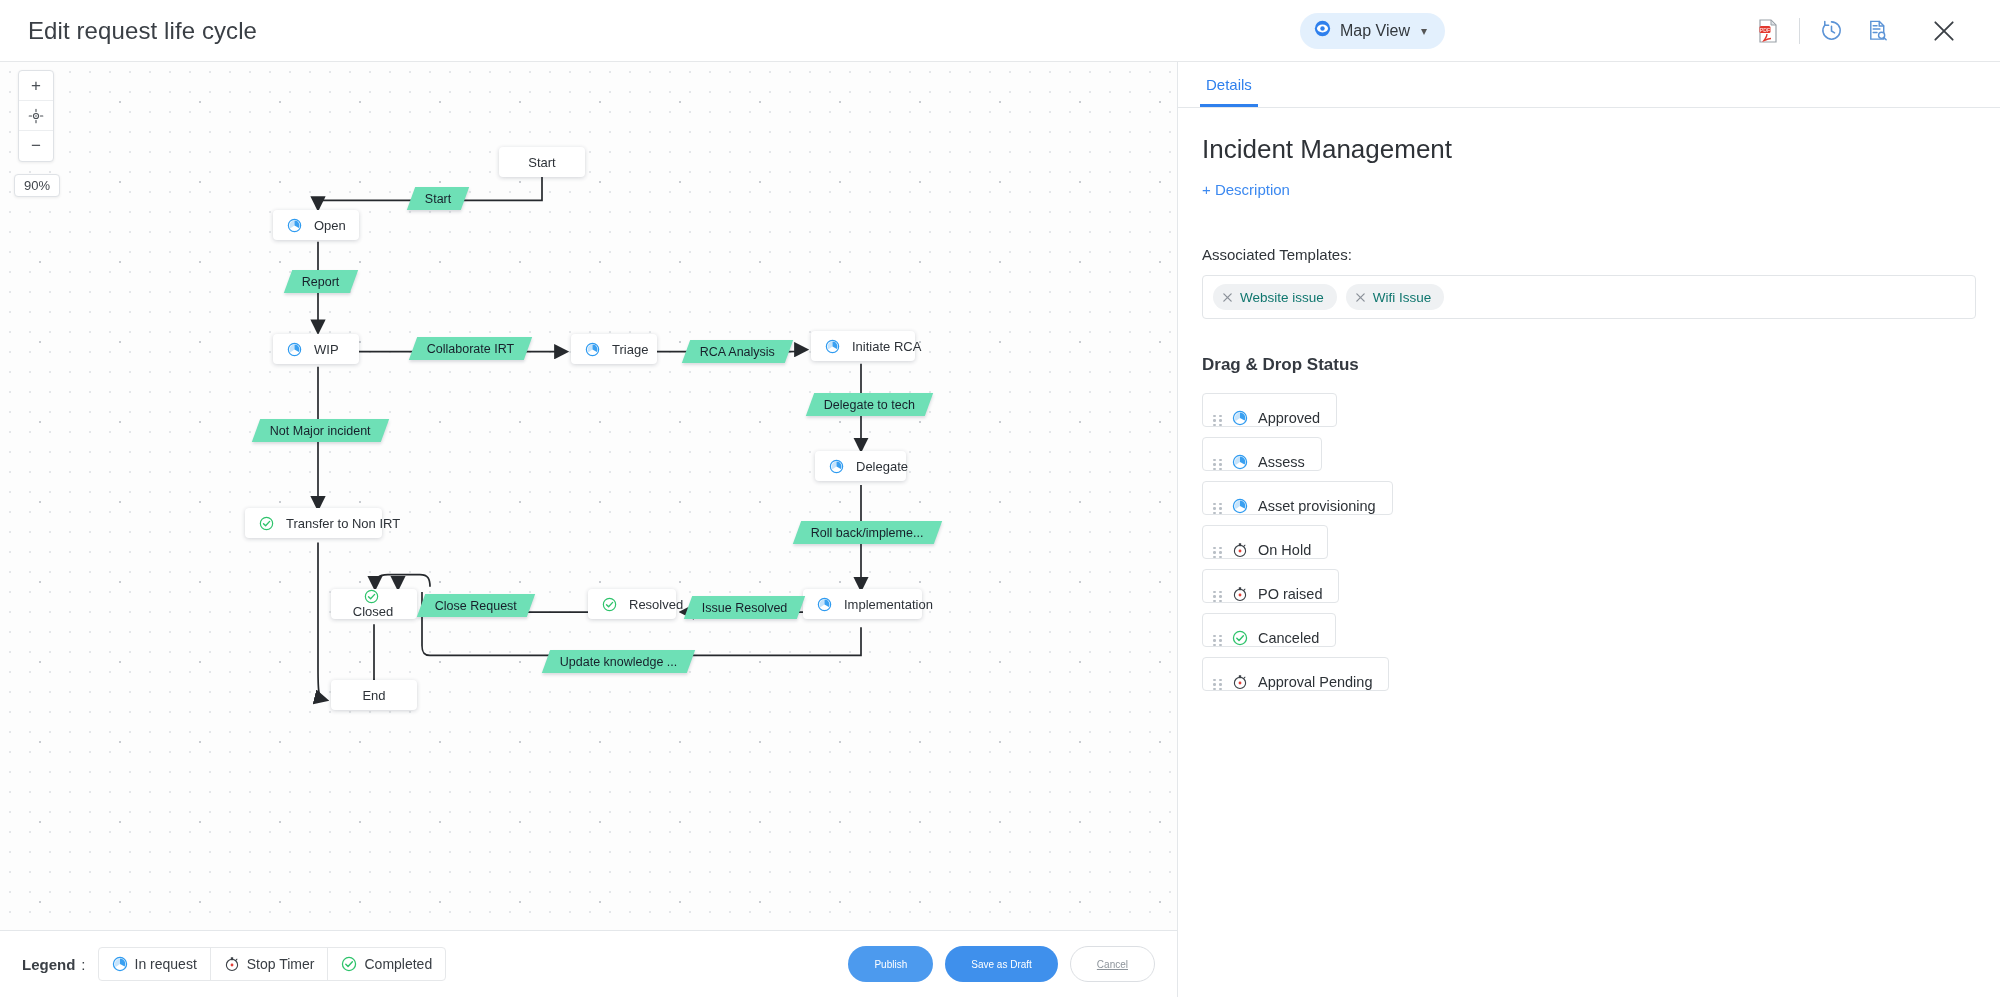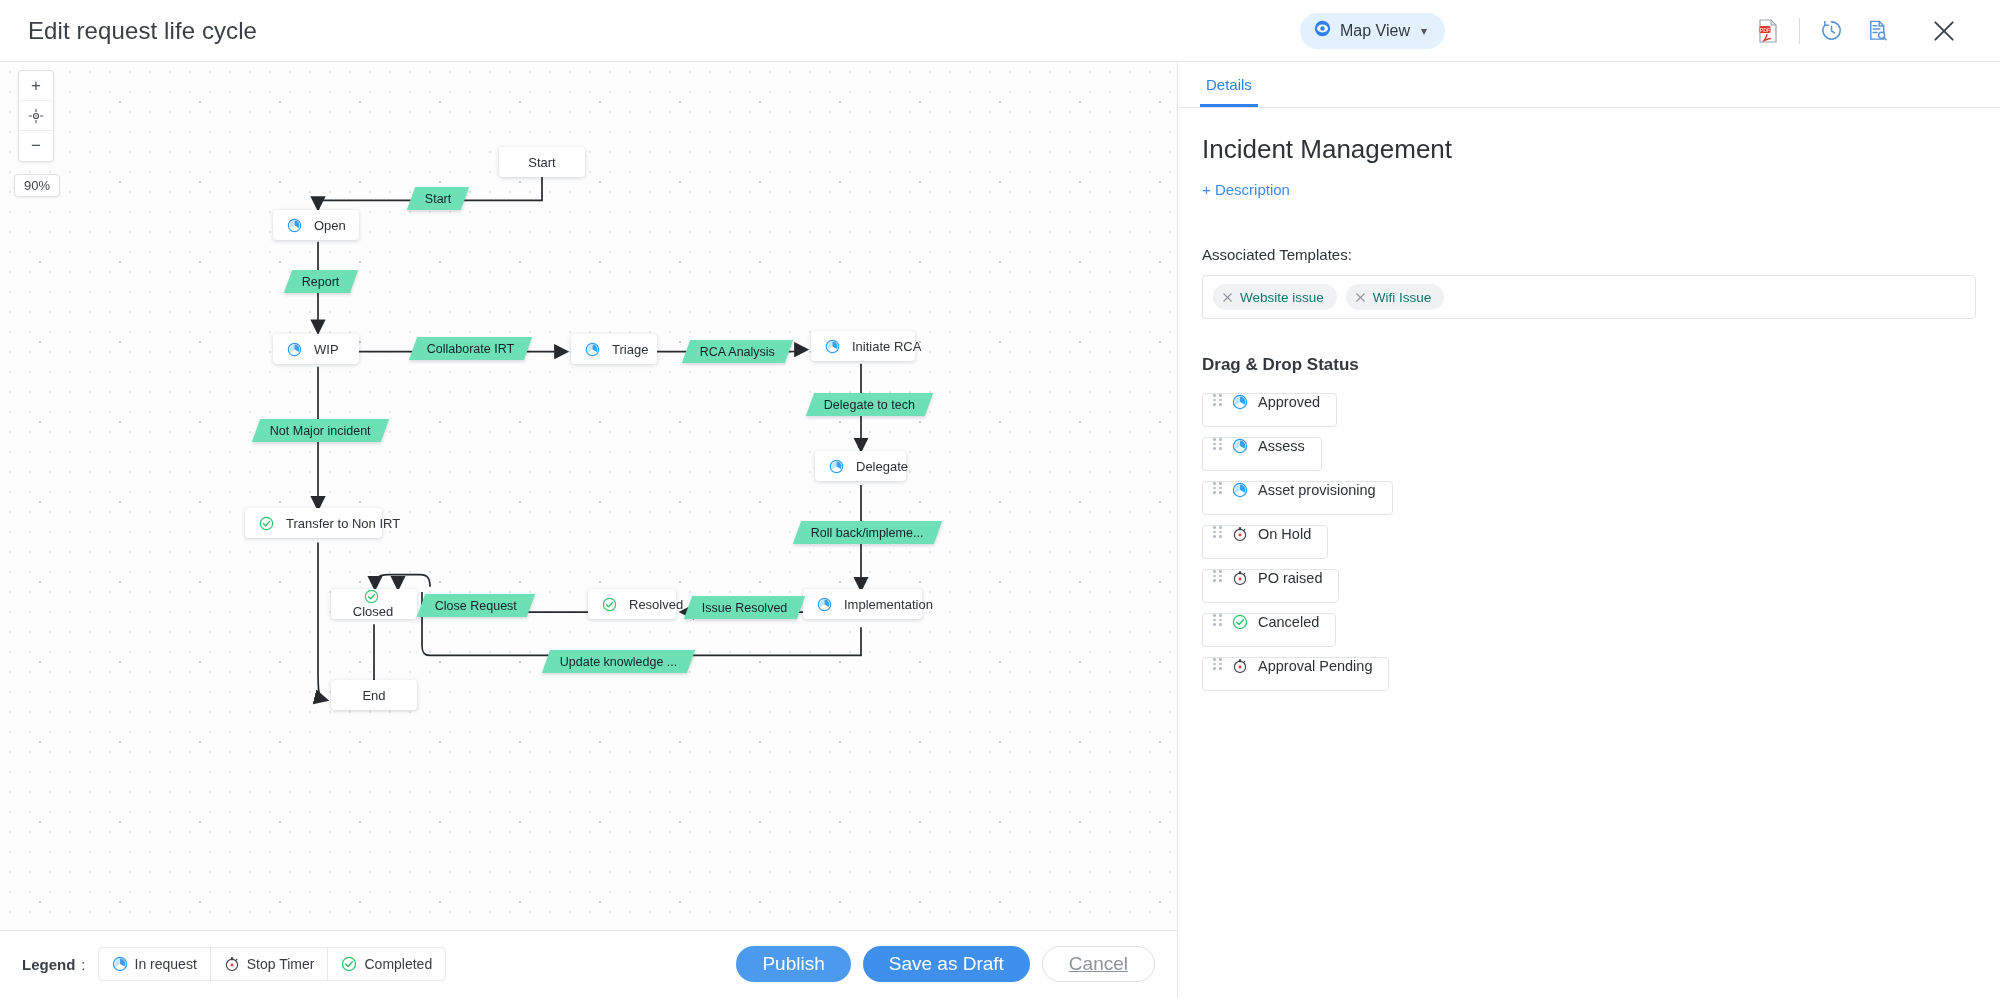--- a/index.html
+++ b/index.html
@@ -91,21 +91,21 @@
     display:flex; align-items:center; padding: 0 22px; position:relative; z-index:30;
     width: 1177px; min-width: 1177px;
   }
   .legend-label { font-size:15px; font-weight:bold; color:#3b4046; margin-right:6px; }
   .legend-colon { font-size:15px; color:#3b4046; margin-right:12px; }
   .legend-group { display:flex; align-items:center; border:1px solid #e6e8ea; border-radius:4px; height:34px; }
   .legend-item { display:flex; align-items:center; gap:7px; padding:0 13px; font-size:14px; color:#383d43; height:100%; }
   .legend-item + .legend-item { border-left:1px solid #e6e8ea; }
   .legend-spacer { flex:1; }
   .btns { display:flex; align-items:center; gap:12px; }
-  .btn { height:36px; border-radius:18px; padding:0 26px; font-size:19px; cursor:pointer;
+  .btn { height:36px; border-radius:18px; padding:0 26px; font-size:10px; cursor:pointer;
          font-family:inherit; border:none; display:flex; align-items:center; }
   .btn-publish { background:#4c9aee; color:#fff; }
   .btn-draft { background:#3f90ec; color:#fff; }
   .btn-cancel { background:#fff; color:#8d949b; border:1px solid #dcdfe3;text-decoration:underline; }
 
   
   .rightpanel {
     flex:1; background:#fff; border-left:1px solid #e4e7ea; display:flex; flex-direction:column;
   }
   .tabs { height:46px; min-height:46px; display:flex; align-items:flex-end;
@@ -116,21 +116,21 @@
   .desc-link { font-size:15px; color:#3c89f0; cursor:pointer; margin-bottom:26px; display:inline-block; }
   .assoc-label { font-size:15px; color:#2f3439; margin-bottom:12px; margin-top:22px; }
   .chips-box { border:1px solid #e2e5e8; border-radius:4px; padding:8px 10px; display:flex; gap:9px; flex-wrap:wrap; }
   .chip { background:#eff1f3; border-radius:13px; height:26px; display:flex; align-items:center;
           gap:7px; padding:0 13px 0 9px; font-size:13.5px; color:#0f766e; }
   .chip .cx { color:#8b9199; font-size:12px; cursor:pointer; display:flex; }
   .dd-title { font-size:17px; color:#343940; font-weight:bold; margin:36px 0 18px 0; }
   .status-list { display:flex; flex-direction:column; gap:10px; }
   .status-item {
     align-self:flex-start; border:1px solid #e2e5e8; border-radius:4px; height:34px;
-    display:flex; align-items:flex-start; gap:10px; padding:0 16px 0 10px; background:#fff; cursor:grab;
+    display:flex; align-items:flex-end; gap:10px; padding:0 16px 0 10px; background:#fff; cursor:grab;
     font-size:14.5px; color:#2d3237;
   }
   .grip { display:grid; grid-template-columns:repeat(2,3px); gap:2px 3px; }
   .grip i { width:2.5px; height:2.5px; background:#b9bfc6; border-radius:50%; display:block; }
 </style>
 </head>
 <body>
 
 <div class="app">
 

